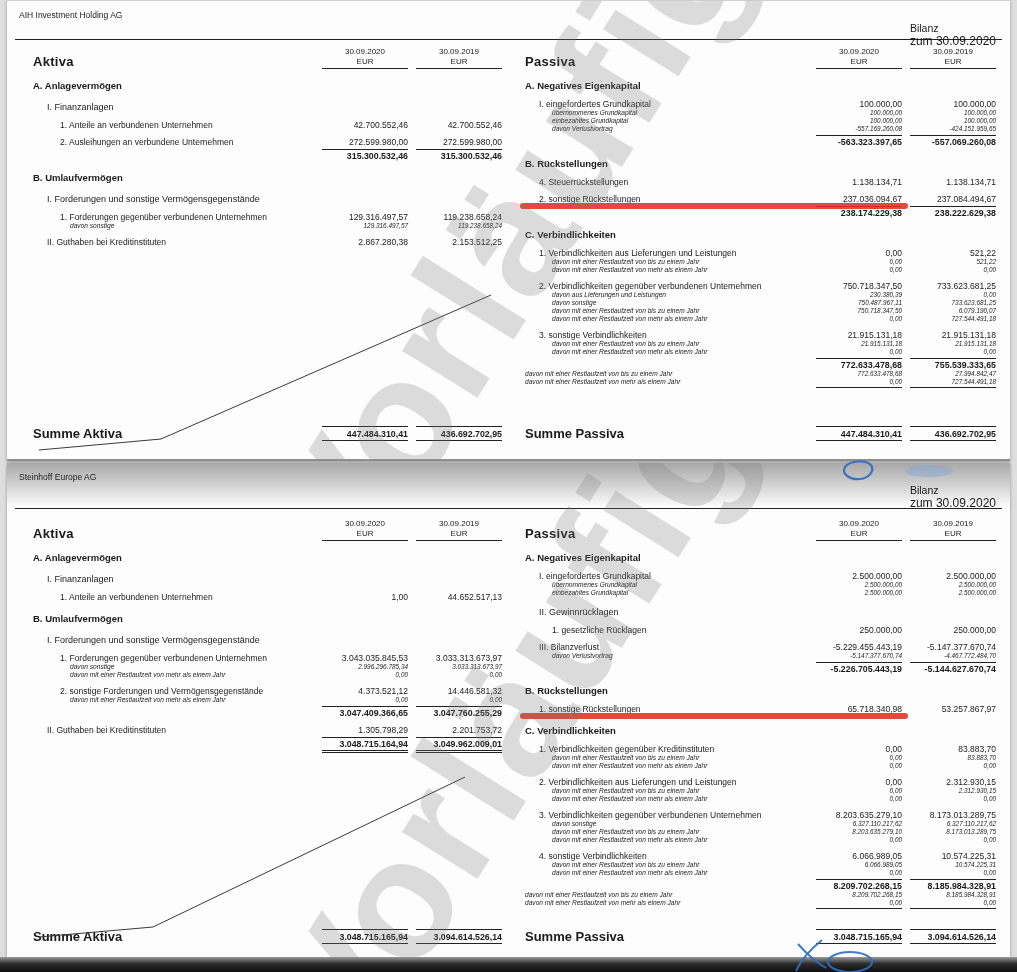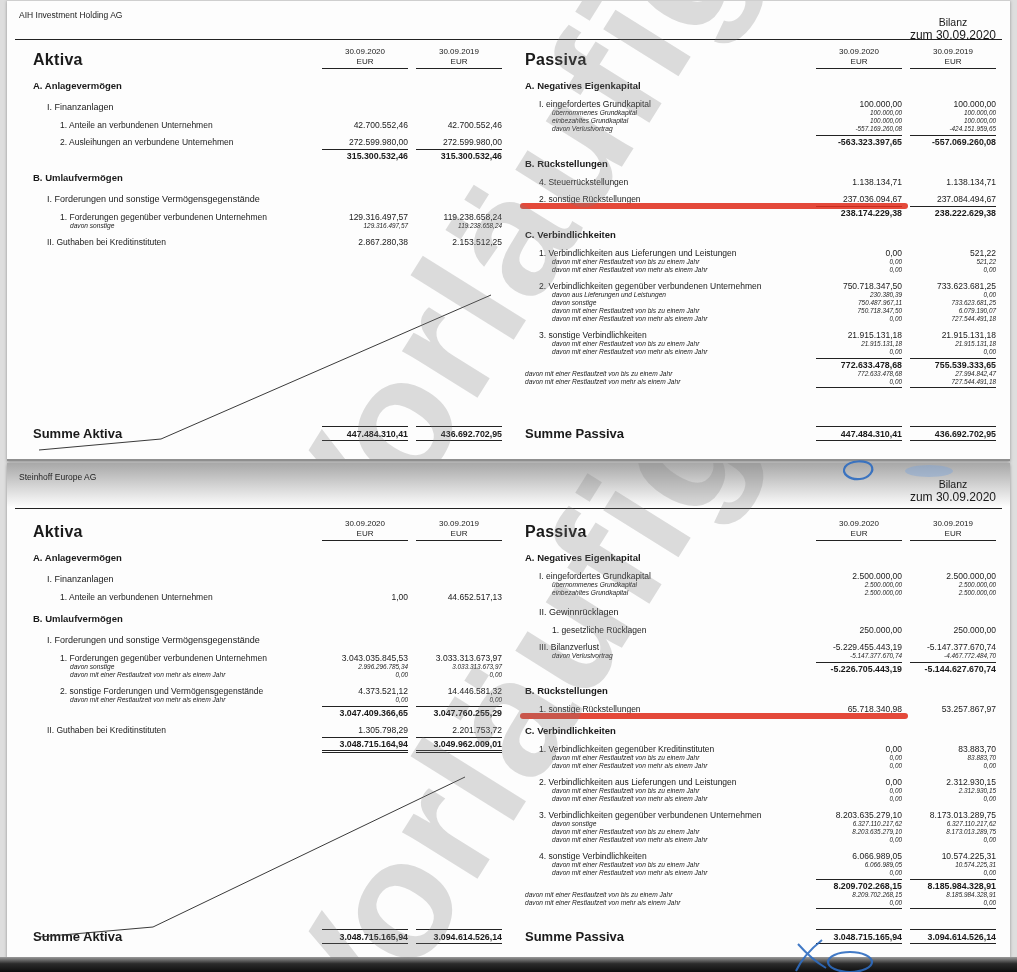--- a/index.html
+++ b/index.html
@@ -7,35 +7,35 @@
   body { font-family: "Liberation Sans", "DejaVu Sans", sans-serif; background:#dedede; position:relative; overflow:hidden; color:#1a1a1a; }
   .stage { position:absolute; inset:0; }
 
   .page { position:absolute; left:7px; width:1003px; background:#fdfdfd; overflow:hidden; box-shadow:0 1px 3px rgba(0,0,0,.35);text-decoration:underline; }
   .page1 { top:0; height:461px; border-bottom:2px solid #8f8f8f; border-top:1px solid #cfcfcf; }
   .page2 { top:463px; height:495px; }
   .page2::before { content:""; position:absolute; left:0; right:0; top:0; height:44px;
       background:linear-gradient(#a8a8a8, rgba(255,255,255,0)); pointer-events:none; }
 
   .company { position:absolute; left:12px; top:9px; font-size:8.5px; color:#222; z-index:1; }
-  .doc-head { position:absolute; right:14px; top:15px; text-align:center; z-index:1; }
+  .doc-head { position:absolute; right:14px; top:21px; text-align:left; z-index:1; }
   .doc-title { font-size:10.5px; }
   .doc-date { font-size:12px; }
   .page-rule { position:absolute; left:8px; right:8px; border-top:1.3px solid #222; }
   .page1 .page-rule { top:38px; }
   .page2 .page-rule { top:45px; }
 
   .side { position:absolute; z-index:1; }
   .page1 .side { top:46px; bottom:6px; }
   .page2 .side { top:56px; bottom:6px; }
   .side-left  { left:26px;  width:469px; }
   .side-right { left:518px; width:471px; }
 
   .side-head { display:flex; align-items:flex-end; margin-bottom:9px; }
-  .side-title { flex:1; font-weight:bold; font-size:16px; letter-spacing:.3px; }
+  .side-title { flex:1; font-weight:bold; font-size:13px; letter-spacing:.3px; }
   .colh { width:86px; margin-left:8px; text-align:center; font-size:8px; border-bottom:1px solid #222; padding-bottom:1px; line-height:1.25; }
 
   .row { display:flex; align-items:baseline; position:relative; margin-top:7px; font-size:8.5px; line-height:10px; }
   .row.h  { font-weight:bold; font-size:9.5px; line-height:12px; margin-top:11px; }
   .row.h2 { font-size:9px; line-height:11px; margin-top:10px; }
   .row.sub { margin-top:0; font-size:6.6px; line-height:8px; font-style:italic; color:#222; }
   .row.tot, .row.tot2 { margin-top:2px; font-weight:bold; font-size:8.8px; }
   .lab { flex:1; }
   .ind0{ padding-left:0; } .ind1{ padding-left:14px; } .ind2{ padding-left:27px; } .ind3{ padding-left:37px; }
   .val { width:86px; margin-left:8px; text-align:right; white-space:nowrap; }

